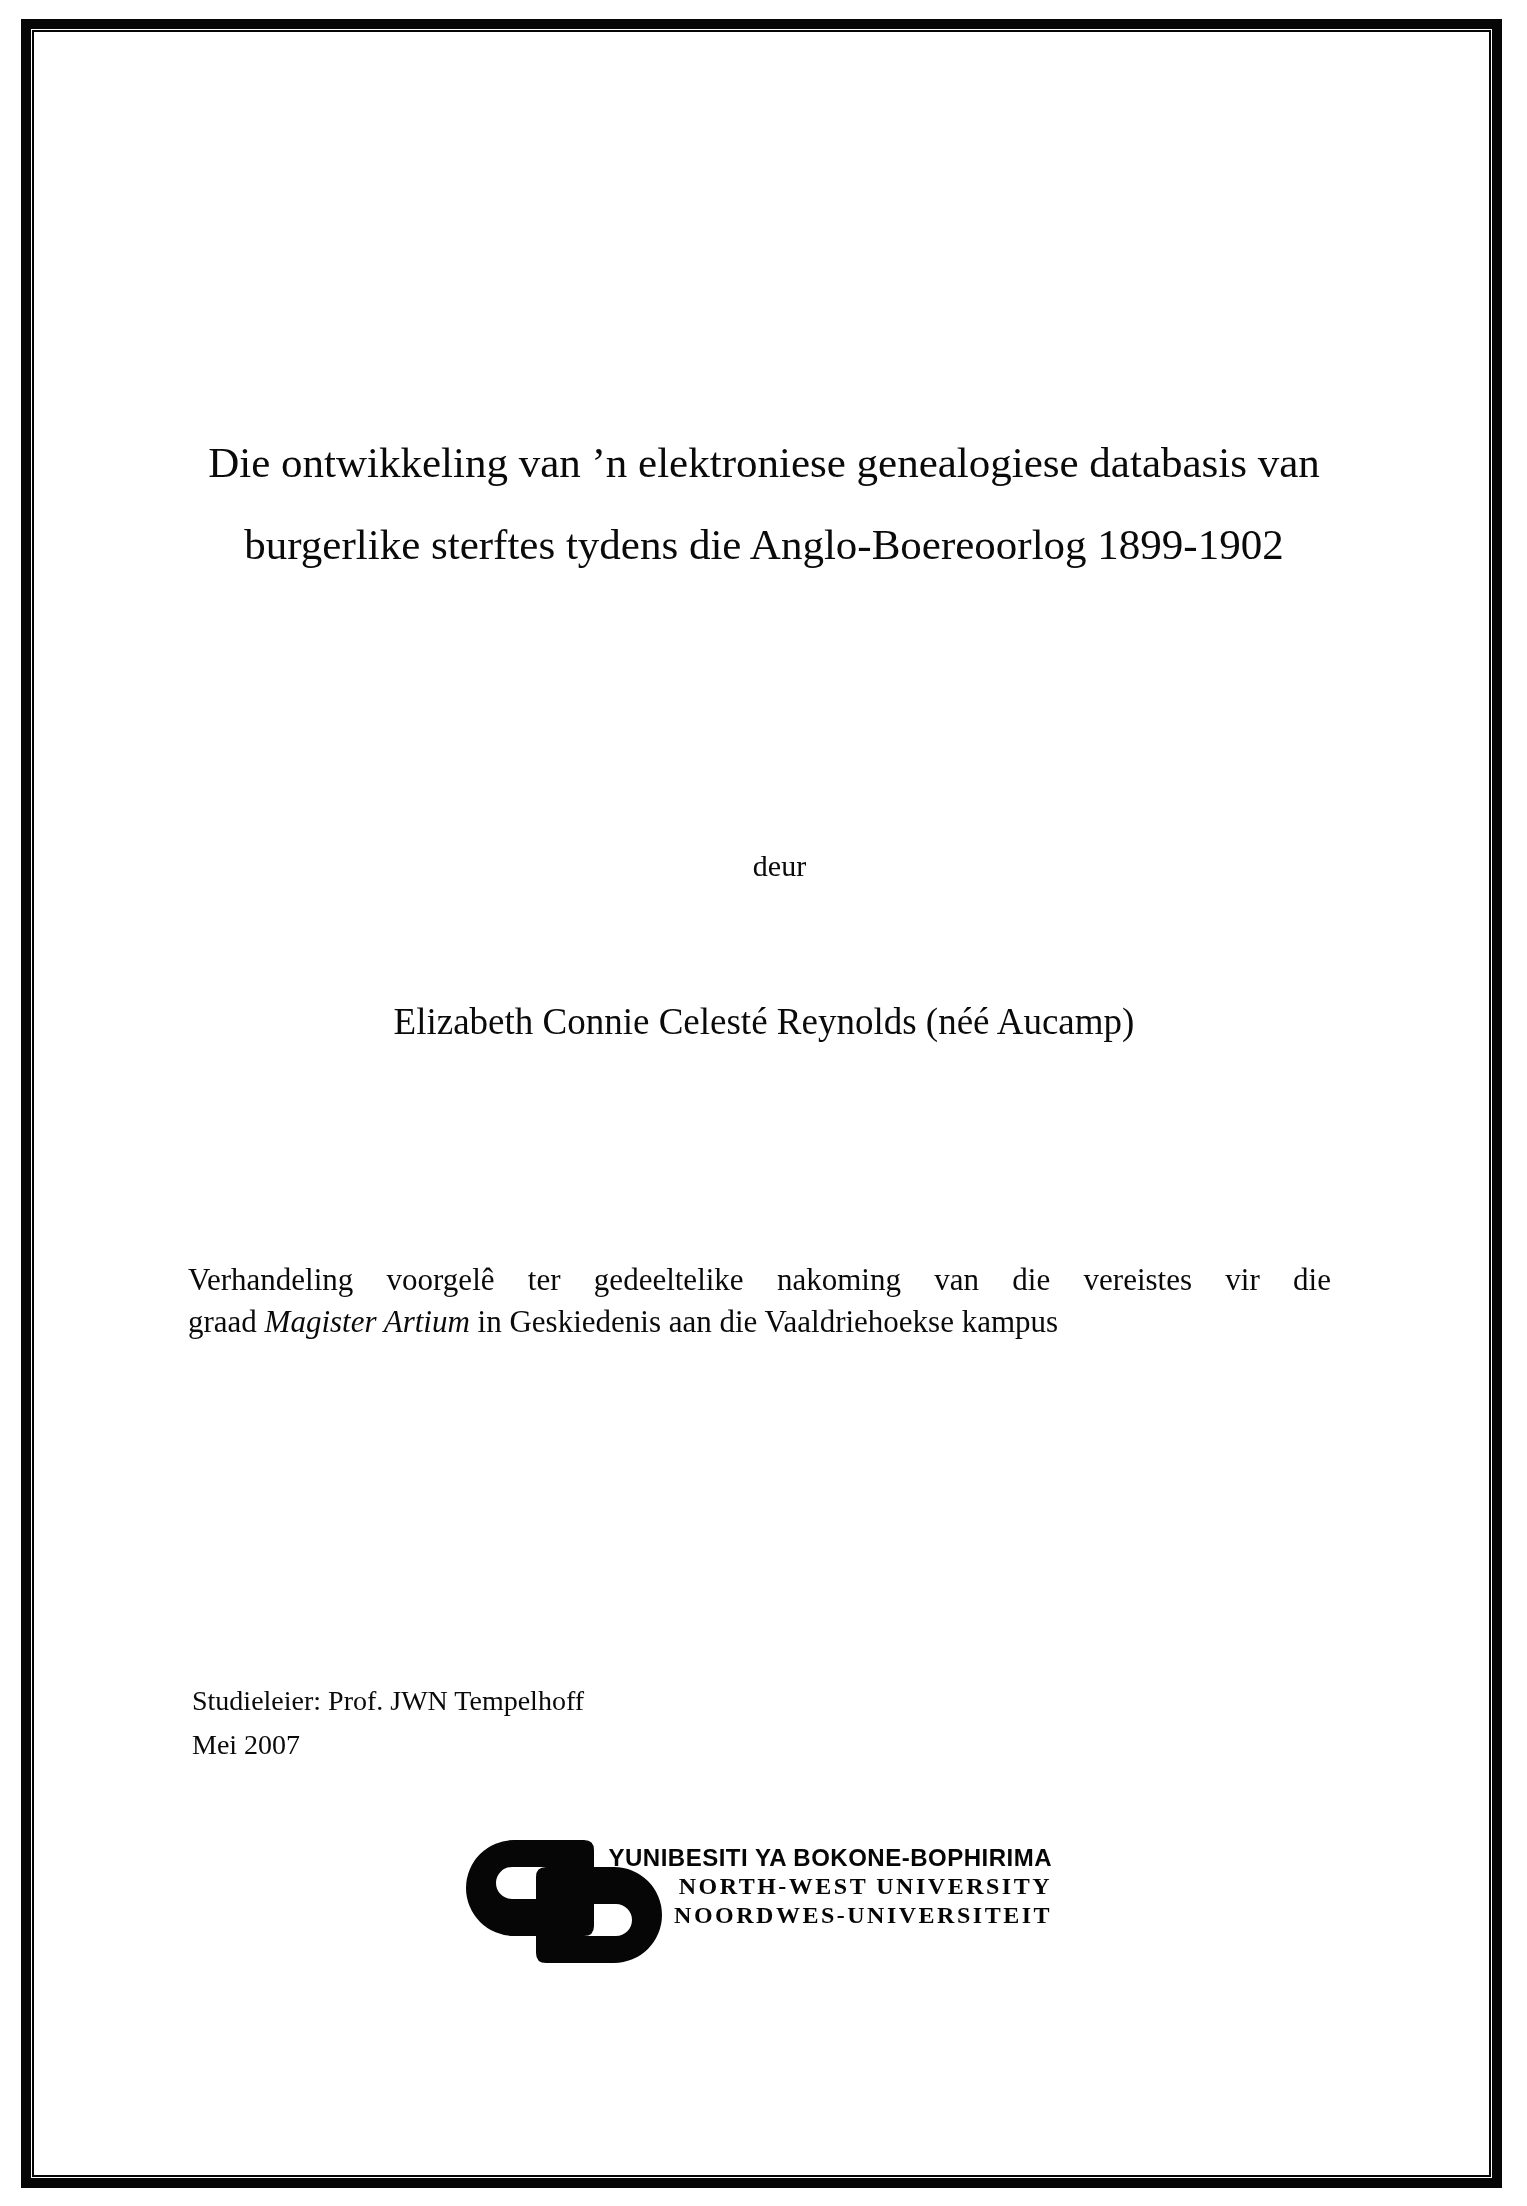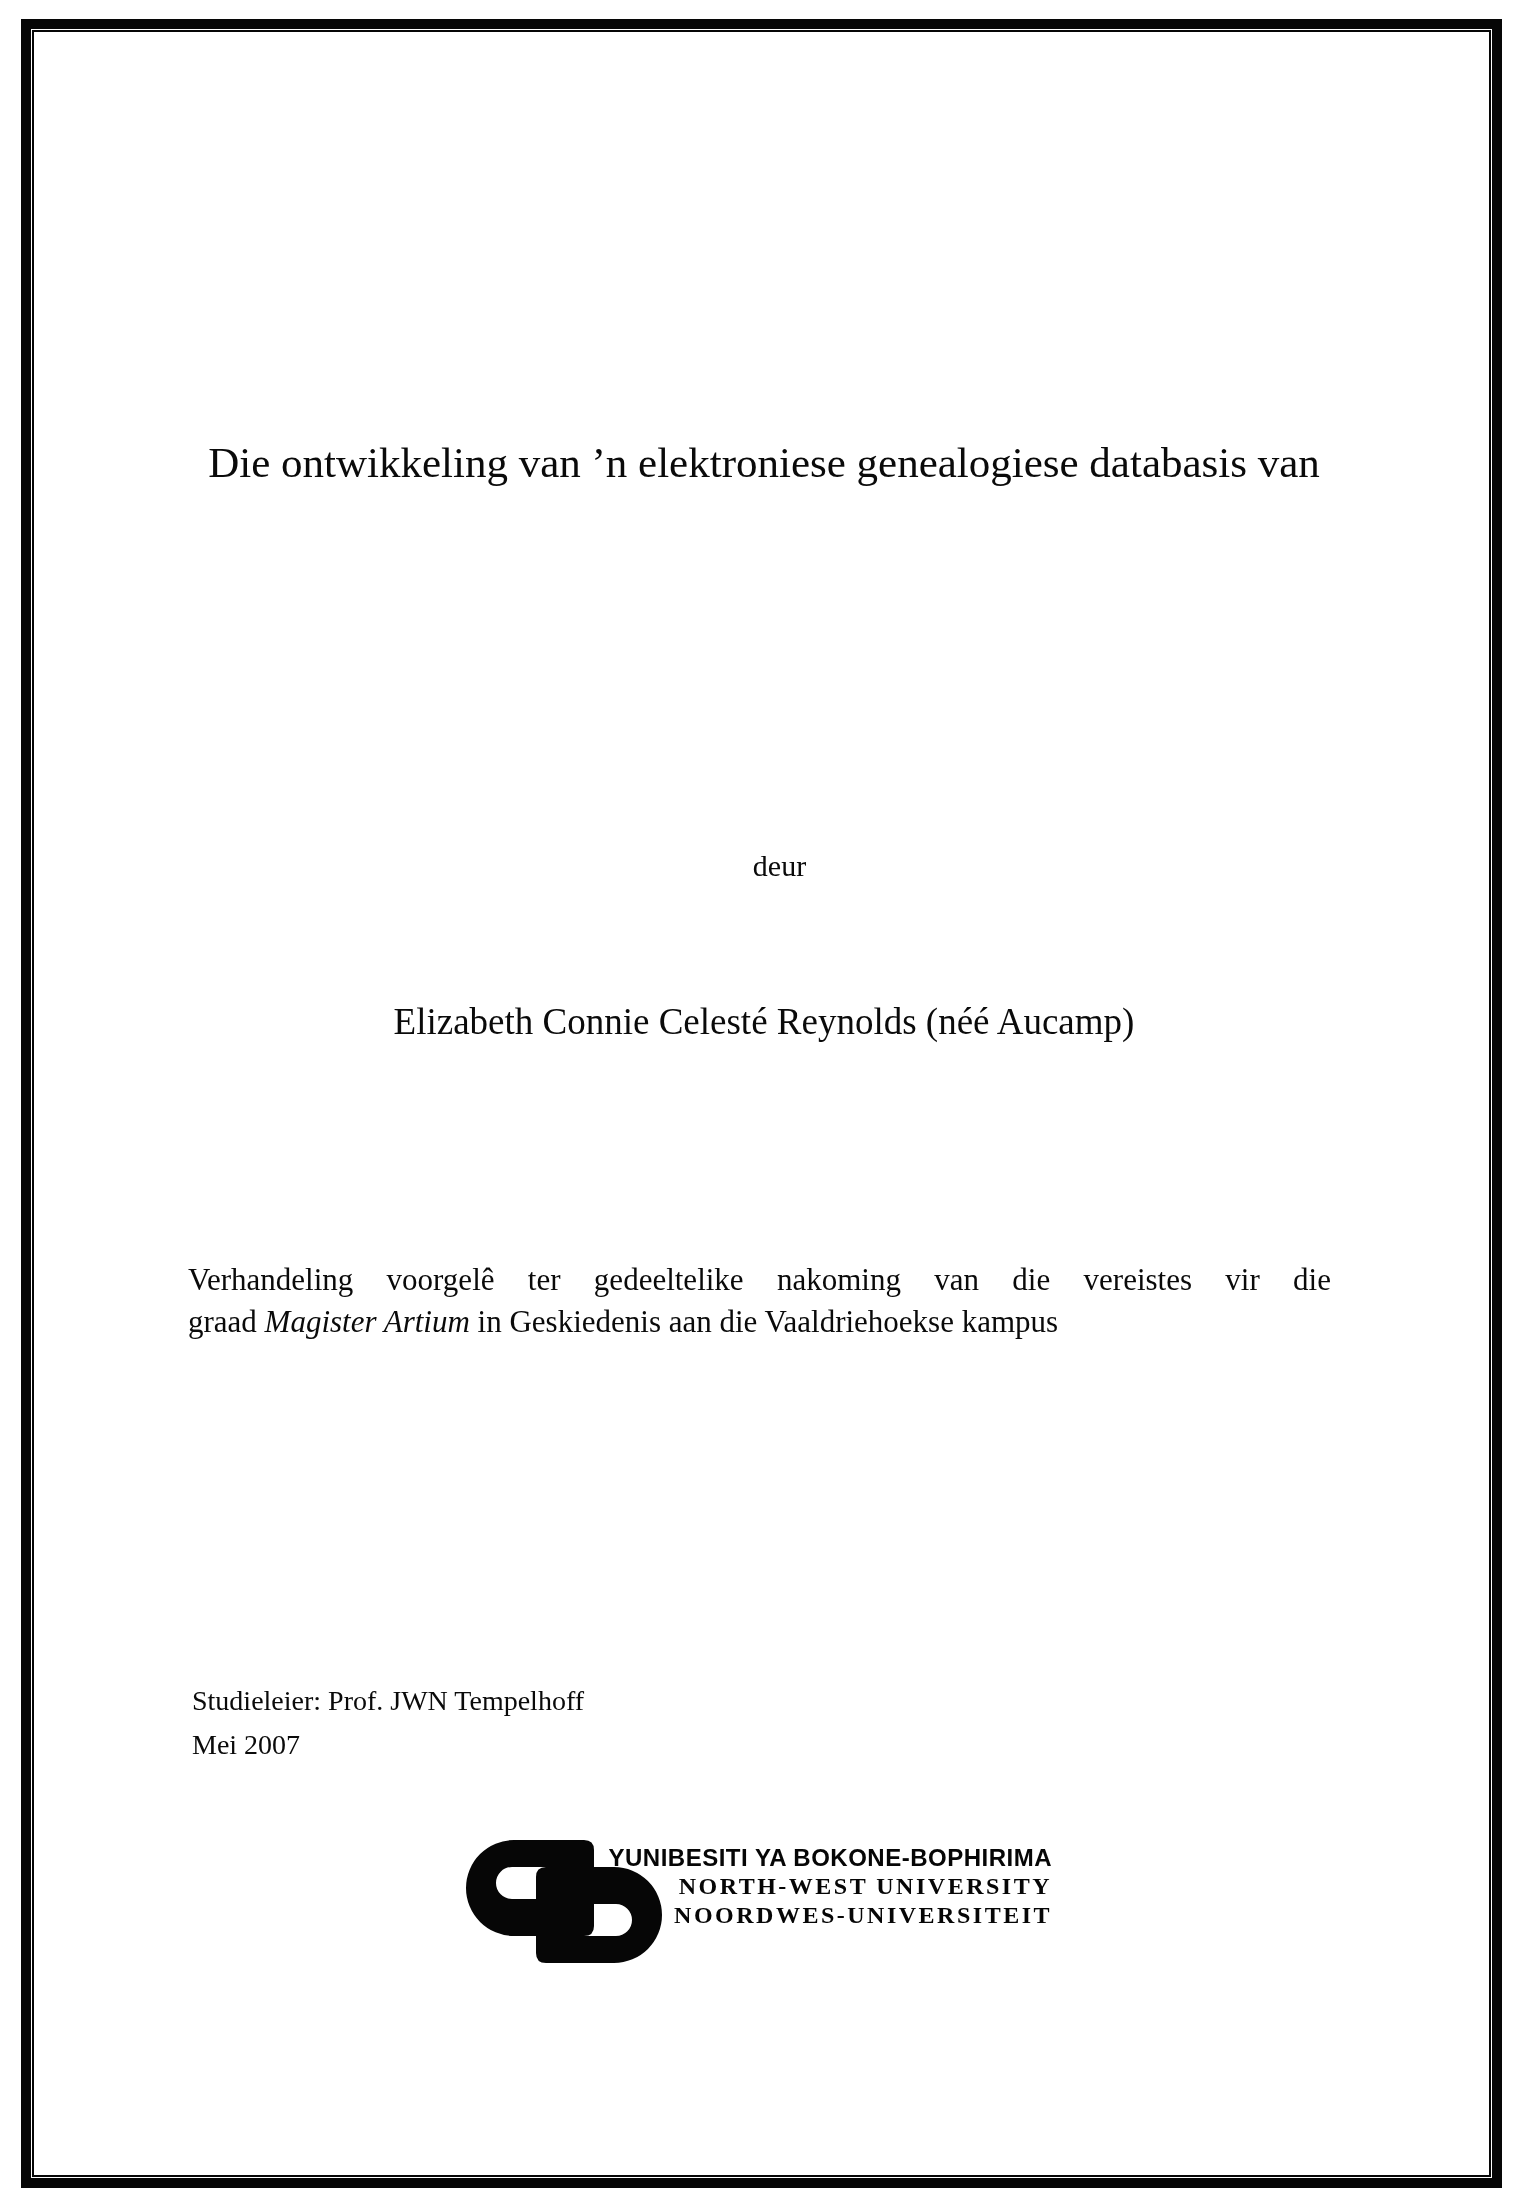--- a/index.html
+++ b/index.html
@@ -93,20 +93,21 @@
 <body>
 
 <div class="frame">
   <div class="frame-inner"></div>
 </div>
 
 <div class="layer">
 
   <div class="title-block">
     <div>Die ontwikkeling van ’n elektroniese genealogiese databasis van</div>
+    <div>burgerlike sterftes tydens die Anglo-Boereoorlog 1899-1902</div>
   </div>
 
   <div class="byline">deur</div>
 
   <div class="author-line">Elizabeth Connie Celesté Reynolds (néé Aucamp)</div>
 
   <div class="submission-block">
     <div class="submission-justified">Verhandeling voorgelê ter gedeeltelike nakoming van die vereistes vir die</div>
     <div><span>graad </span><span class="italic">Magister Artium</span><span> in Geskiedenis aan die Vaaldriehoekse kampus</span></div>
   </div>

